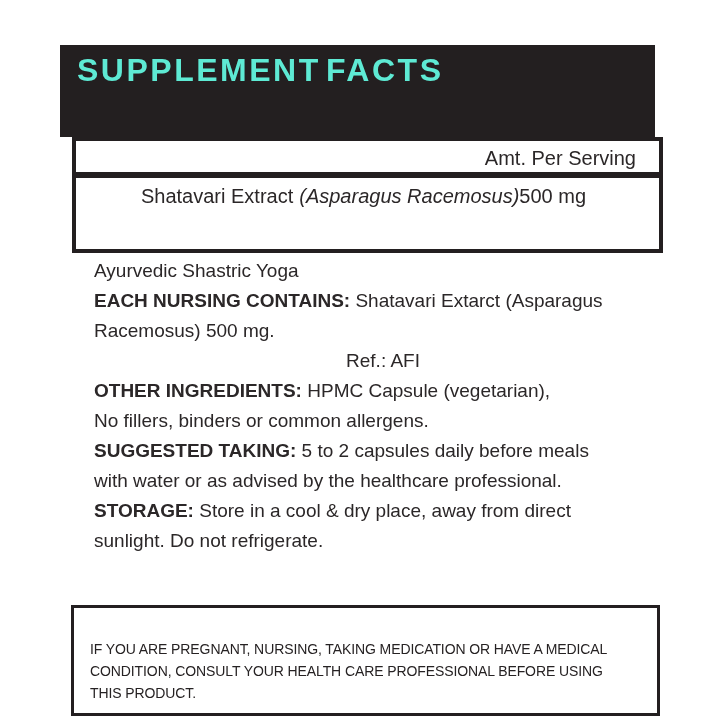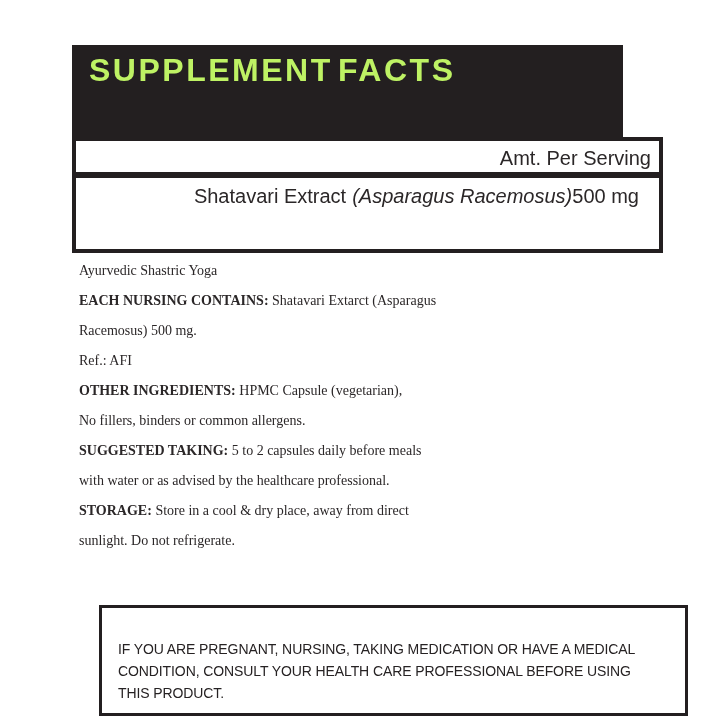--- a/index.html
+++ b/index.html
@@ -3,58 +3,58 @@
 <meta charset="utf-8">
 <style>
   html,body{margin:0;padding:0;}
   body{
     width:720px;height:720px;background:#ffffff;
     font-family:"Liberation Sans","DejaVu Sans",sans-serif;
     color:#2b2728;position:relative;overflow:hidden;
   }
   
   .panel{
-    position:absolute;left:72px;top:45px;width:551px;height:92px;
-    background:#231f20;color:#bef264;box-sizing:border-box;
+    position:absolute;left:60px;top:45px;width:595px;height:92px;
+    background:#231f20;color:#5eead4;box-sizing:border-box;
   }
   .panel-title{
     font-weight:700;font-size:32px;letter-spacing:2.5px;word-spacing:-6px;
     padding:7px 0 0 17px;line-height:1.15;white-space:nowrap;
   }
   .serving-row{
     position:absolute;left:13px;right:22px;bottom:13px;
     display:flex;justify-content:space-between;
     font-size:19px;font-weight:700;white-space:nowrap;
   }
   
   .facts{
     position:absolute;left:72px;top:137px;width:591px;height:116px;
     background:#ffffff;border:4px solid #231f20;box-sizing:border-box;
   }
-  .amt{font-size:20px;text-align:right;padding:6px 8px 0 0;height:25px;}
+  .amt{font-size:20px;text-align:right;padding:6px 23px 0 0;height:25px;}
   .rule{height:6px;background:#231f20;}
-  .irow{display:flex;justify-content:flex-end;font-size:20px;padding:7px 20px 0 12px;white-space:nowrap;}
+  .irow{display:flex;justify-content:center;font-size:20px;padding:7px 20px 0 12px;white-space:nowrap;}
   .bot{font-style:italic;padding-left:6px;}
   .sub{font-size:20px;font-style:italic;padding:4px 0 0 19px;}
   
-  .copy{position:absolute;left:79px;top:256px;width:578px;font-size:14px;line-height:30px;font-family:Liberation Serif, serif;}
+  .copy{position:absolute;left:94px;top:256px;width:578px;font-size:19px;line-height:30px;}
   .copy p{margin:0;white-space:pre-line;}
   .lbl{font-weight:700;}
   .sec-each{margin-top:8px;}
-  .sec-ref{margin-top:3px;}
+  .sec-ref{margin-top:3px;text-align:center;}
   .sec-other{margin-top:2px;}
   .sec-usage{margin-top:8px;}
   .sec-storage{margin-top:14px;}
   
   .warn{
     position:absolute;left:71px;top:605px;width:589px;
     border:3px solid #231f20;box-sizing:border-box;
     padding:8px 10px 9px 16px;
     font-size:14px;line-height:22px;letter-spacing:-0.1px;
-    color:#262223;white-space:pre-line;margin-left:28px;
+    color:#262223;white-space:pre-line;
   }
 </style>
 </head>
 <body>
 
 <div>
 
   <div class="panel">
     <div class="panel-title">SUPPLEMENT FACTS</div>
   </div>

